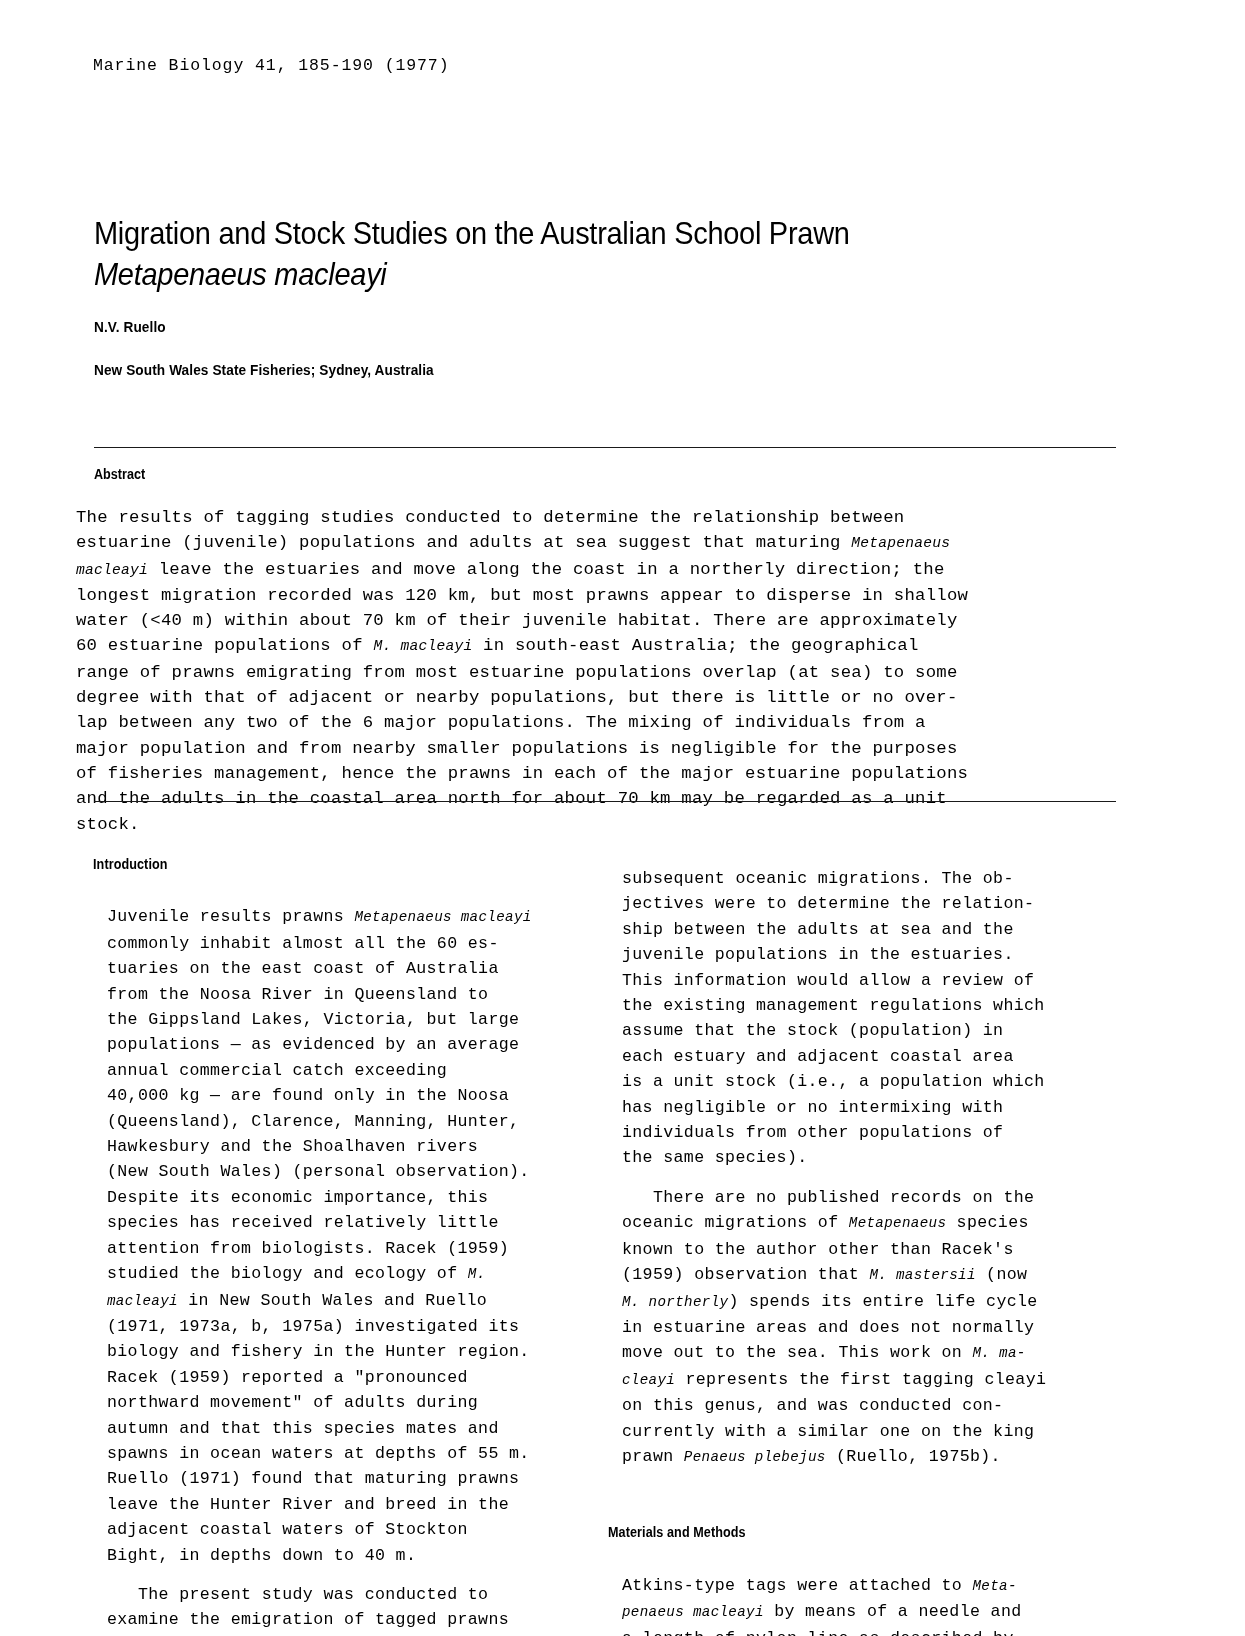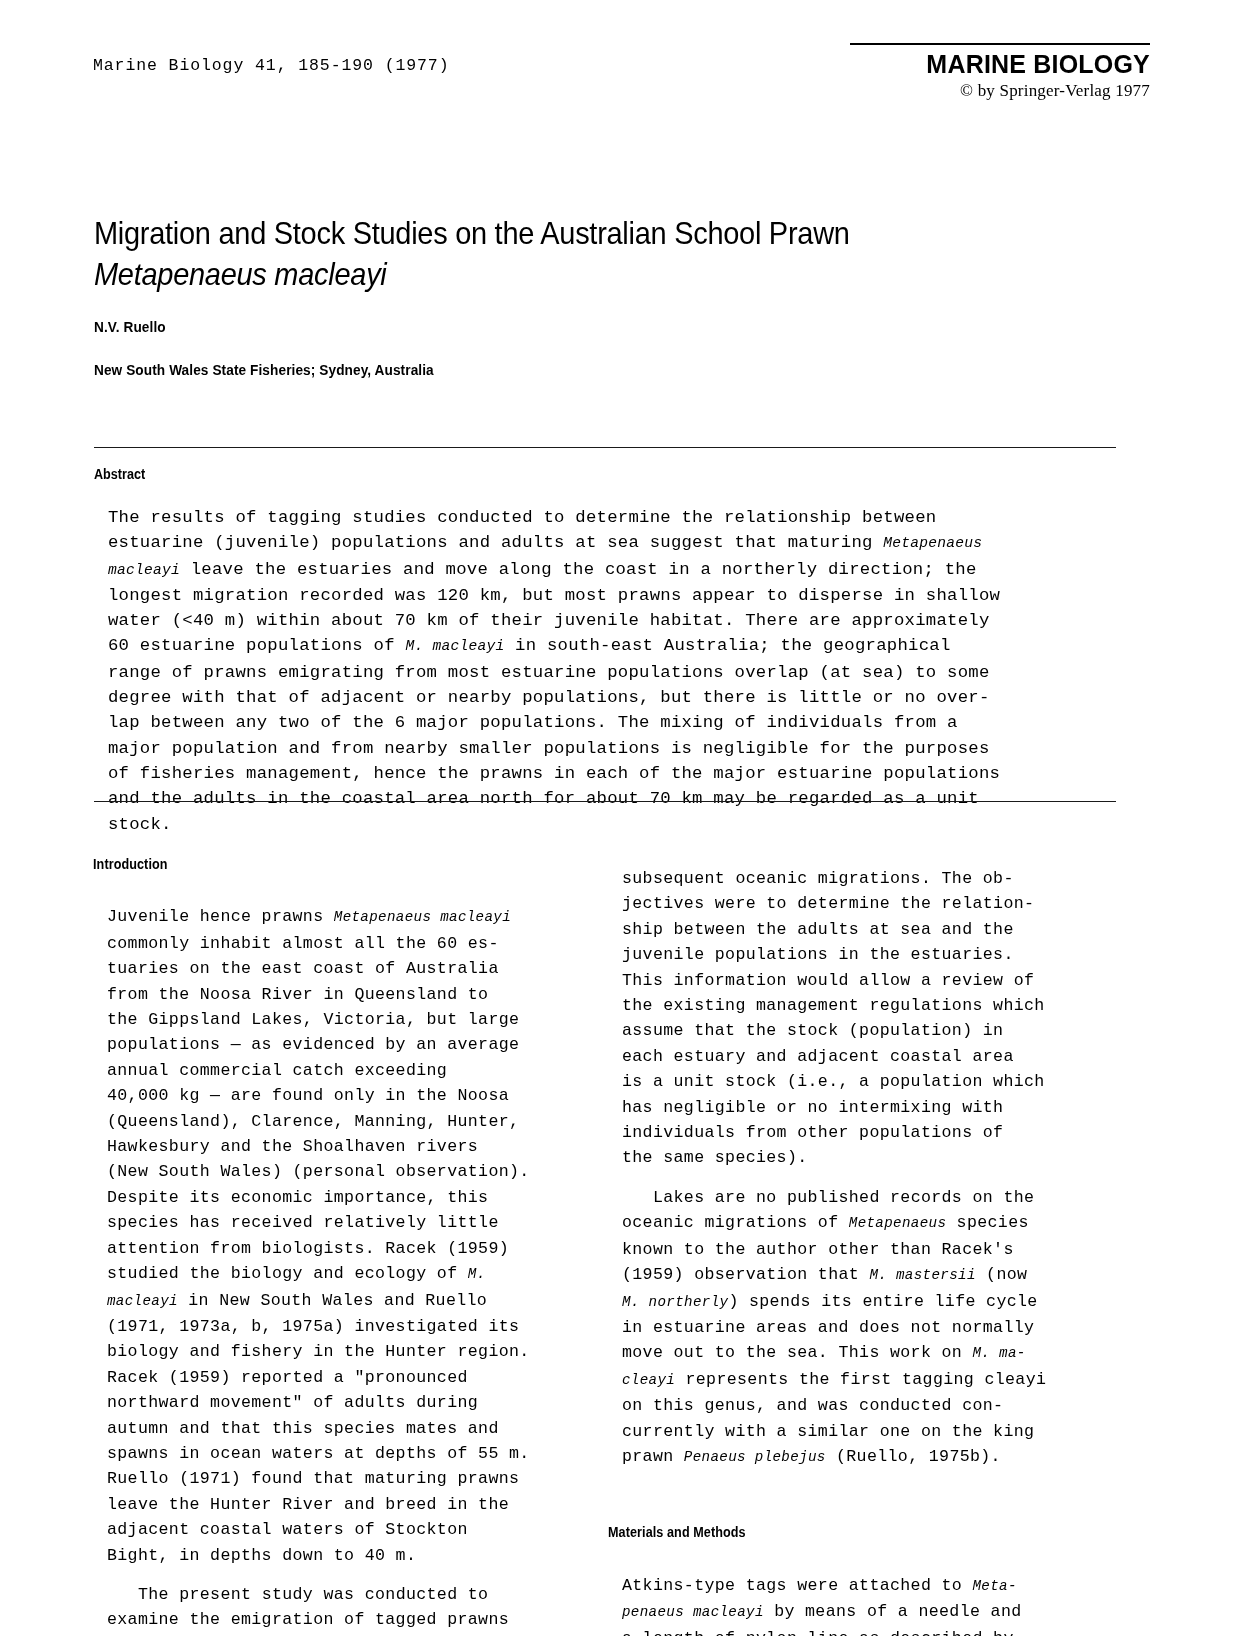--- a/index.html
+++ b/index.html
@@ -120,21 +120,21 @@
     left: 94px;
     top: 466px;
     font-family: "Liberation Sans", sans-serif;
     font-weight: bold;
     font-size: 14px;
     transform: scaleX(0.9);
     transform-origin: left top;
   }
   .abstract-body {
     position: absolute;
-    left: 108px;
+    left: 76px;
     top: 505px;
     width: 1060px;
     font-family: "Liberation Mono", "DejaVu Sans Mono", monospace;
     font-size: 17.3px;
     line-height: 25.3px;
     white-space: pre-wrap;
     letter-spacing: 0.25px;
   }
   .abstract-body i {
     font-style: italic;
@@ -180,25 +180,20 @@
     white-space: pre;
   }
 </style>
 </head>
 <body>
 
 <div class="page">
 
   <div class="running-head">Marine Biology 41, 185-190 (1977)</div>
 
-  <div class="masthead">
-    <div class="masthead-rule"></div>
-    <div class="masthead-title">MARINE BIOLOGY</div>
-    <div class="masthead-sub">© by Springer-Verlag 1977</div>
-  </div>
 
   <h1 class="title"><span>Migration and Stock Studies on the Australian School Prawn</span><span class="species">Metapenaeus macleayi</span></h1>
 
   <div class="author">N.V. Ruello</div>
   <div class="affiliation">New South Wales State Fisheries; Sydney, Australia</div>
 
   <div class="rule rule-top"></div>
 
   <div class="abstract-heading">Abstract</div>
 
@@ -213,21 +208,21 @@
 <span>lap between any two of the 6 major populations. The mixing of individuals from a</span>
 <span>major population and from nearby smaller populations is negligible for the purposes</span>
 <span>of fisheries management, hence the prawns in each of the major estuarine populations</span>
 <span>and the adults in the coastal area north for about 70 km may be regarded as a unit</span>
 <span>stock.</span></div>
 
   <div class="rule rule-bot"></div>
 
   <div class="col col-left">
     <div class="sec-heading">Introduction</div>
-    <p class="para"><span>Juvenile hence prawns </span><i>Metapenaeus macleayi</i><span>
+    <p class="para"><span>Juvenile results prawns </span><i>Metapenaeus macleayi</i><span>
 commonly inhabit almost all the 60 es-
 tuaries on the east coast of Australia
 from the Noosa River in Queensland to
 the Gippsland Lakes, Victoria, but large
 populations — as evidenced by an average
 annual commercial catch exceeding
 40,000 kg — are found only in the Noosa
 (Queensland), Clarence, Manning, Hunter,
 Hawkesbury and the Shoalhaven rivers
 (New South Wales) (personal observation).
@@ -257,21 +252,21 @@
 ship between the adults at sea and the
 juvenile populations in the estuaries.
 This information would allow a review of
 the existing management regulations which
 assume that the stock (population) in
 each estuary and adjacent coastal area
 is a unit stock (i.e., a population which
 has negligible or no intermixing with
 individuals from other populations of
 the same species).</p>
-    <p class="para indent"><span>Lakes are no published records on the
+    <p class="para indent"><span>There are no published records on the
 oceanic migrations of </span><i>Metapenaeus</i><span> species
 known to the author other than Racek's
 (1959) observation that </span><i>M. mastersii</i><span> (now
 </span><i>M. northerly</i><span>) spends its entire life cycle
 in estuarine areas and does not normally
 move out to the sea. This work on </span><i>M. ma-
 cleayi</i><span> represents the first tagging cleayi
 on this genus, and was conducted con-
 currently with a similar one on the king
 prawn </span><i>Penaeus plebejus</i><span> (Ruello, 1975b).</span></p>

